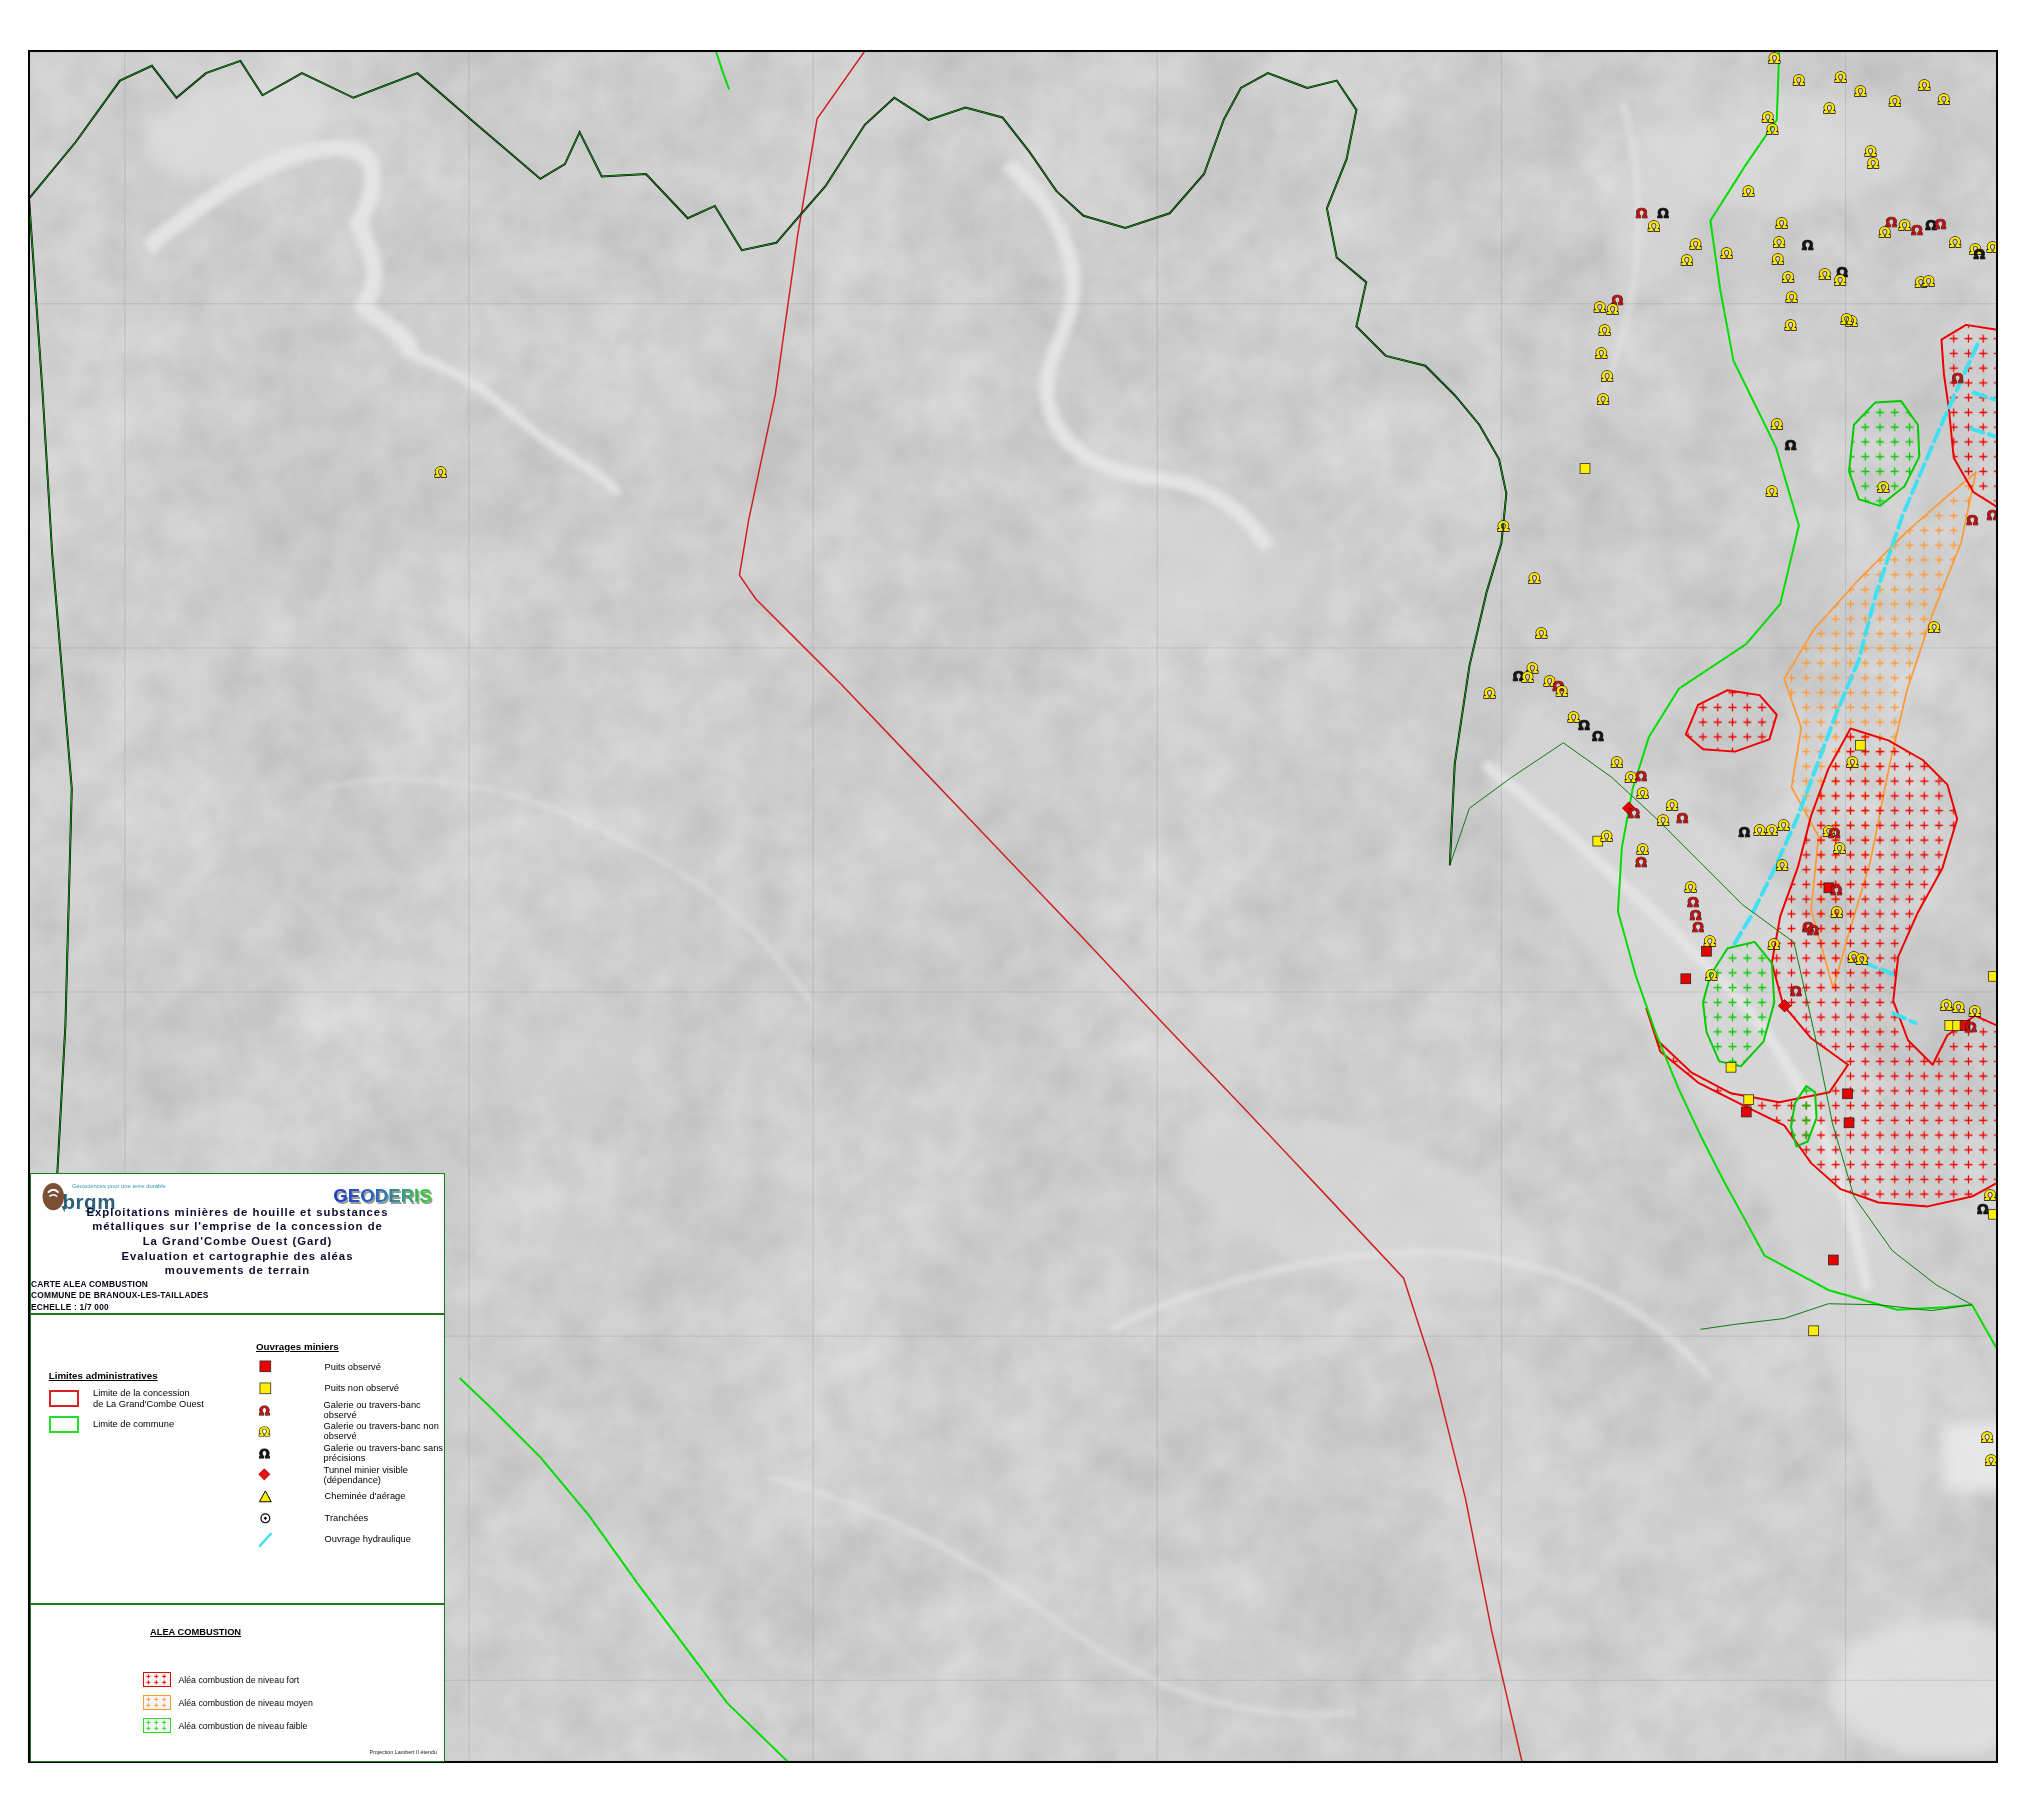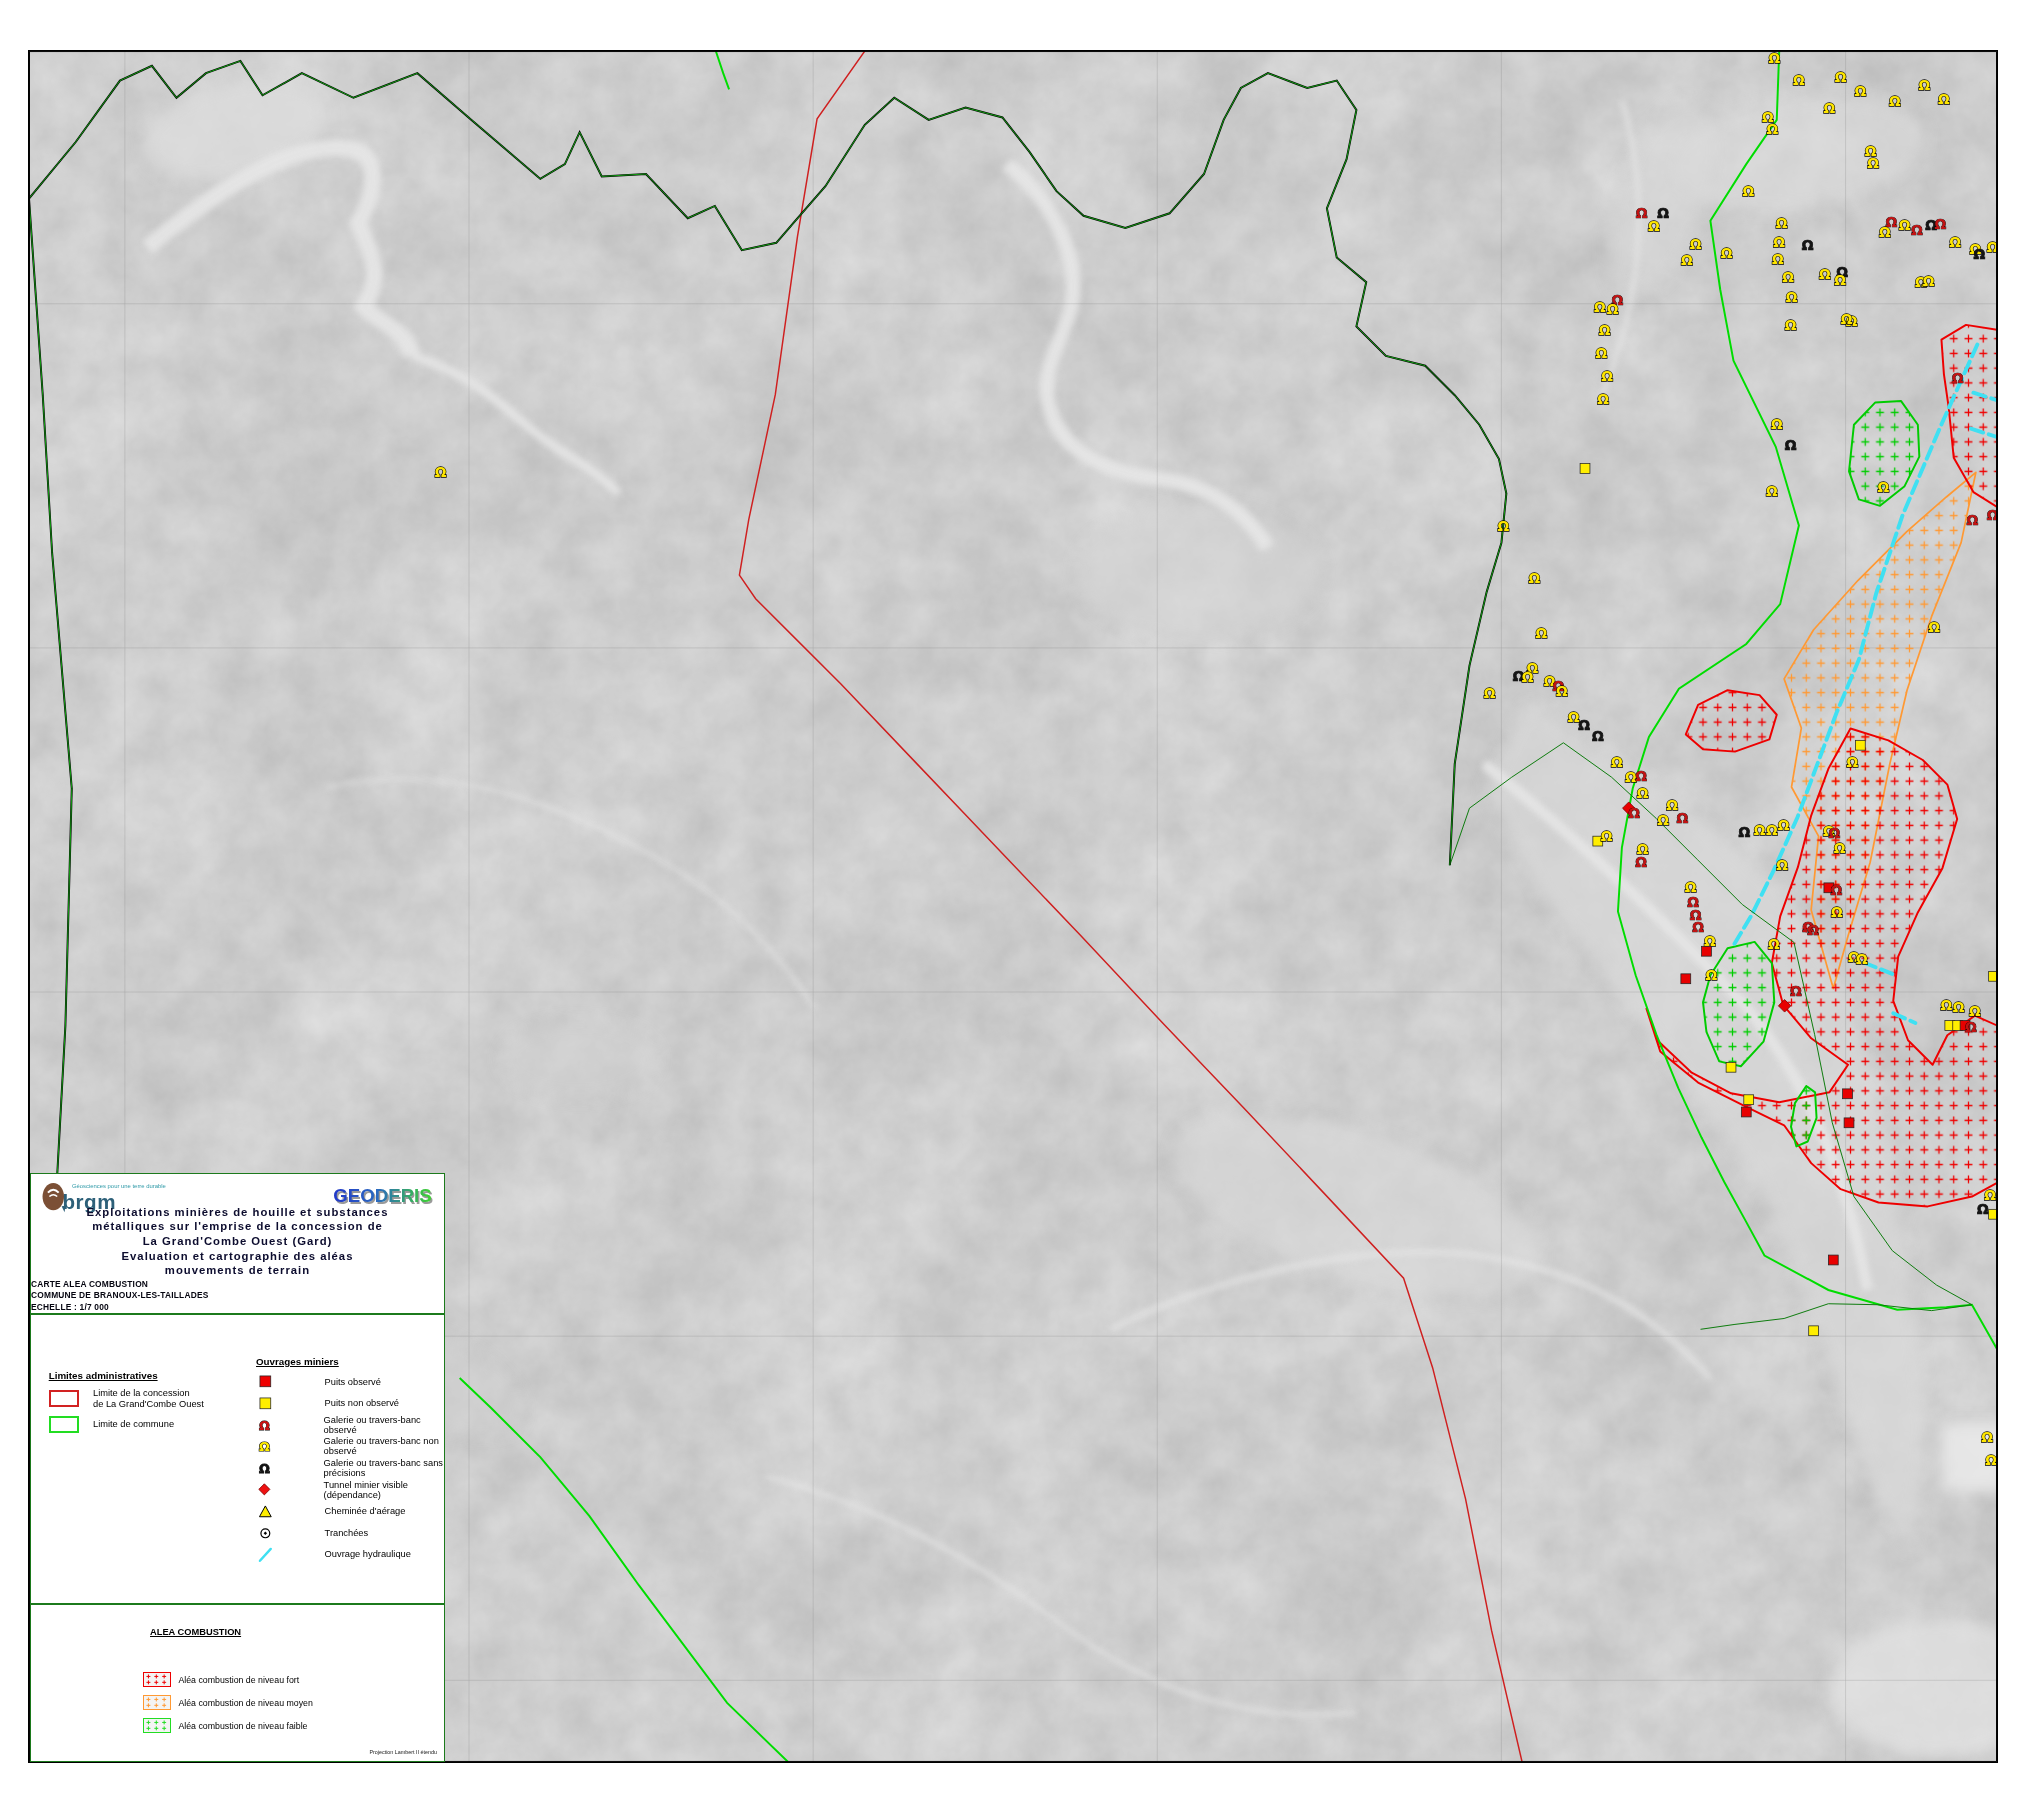--- a/index.html
+++ b/index.html
@@ -19,21 +19,21 @@
   #brgm-tag{position:absolute;left:35px;top:4.9px;font-size:5.9px;color:#2f9aa8;}
   #geoderis{position:absolute;right:4.9px;top:10.8px;}
   .leg-header{font-weight:bold;font-size:9.8px;color:#000;text-decoration:underline;}
   .leg-row{display:flex;align-items:center;height:21.6px;gap:48px;}
   .leg-row .sym{width:17.7px;display:flex;justify-content:center;}
   .leg-row .lbl{font-size:9.3px;color:#000;margin-left:2.9px;}
   #limites-col{position:absolute;left:17.7px;top:55px;}
   #limites-col .swatch{width:30.5px;height:16.7px;background:#fff;box-sizing:border-box;}
   .lim-row{display:flex;align-items:center;margin-top:6.9px;}
   .lim-lbl{margin-left:13.8px;font-size:9.3px;line-height:10.8px;color:#000;}
-  #ouvrages-col{position:absolute;left:225px;top:41px;}
+  #ouvrages-col{position:absolute;left:225px;top:26px;}
   #ouvrages-col .leg-header{margin-bottom:3.9px;display:inline-block;}
   #alea-header{position:absolute;left:119px;top:21.6px;font-size:9.3px;}
   #alea-items{position:absolute;left:112px;top:63px;}
   .alea-row{display:flex;align-items:center;height:23px;}
   .alea-sw{width:27.5px;height:14.7px;background:#f4f4f4;box-sizing:border-box;display:block;}
   .alea-lbl{font-size:8.8px;margin-left:7.9px;color:#000;}
   #proj-note{position:absolute;right:6.9px;bottom:5.9px;font-size:5.4px;color:#222;}
 </style>
 </head>
 <body>

